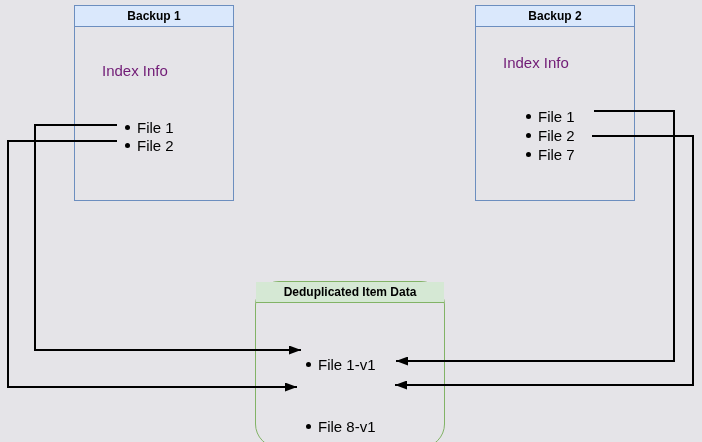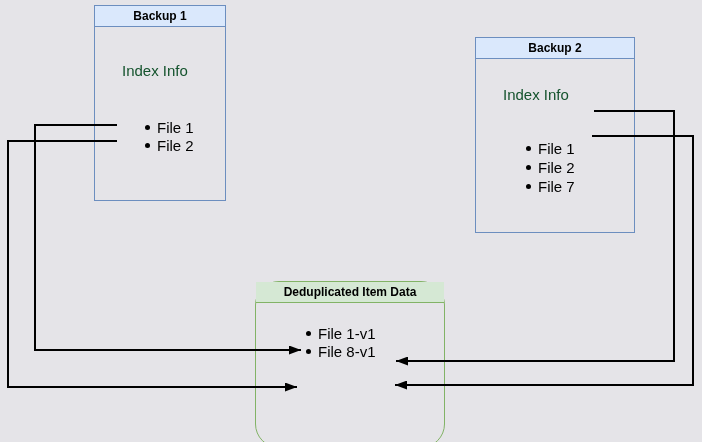--- a/index.html
+++ b/index.html
@@ -29,21 +29,21 @@
   .box-header {
     box-sizing: border-box;
     height: 21px;
     display: flex; align-items: center; justify-content: center;
     font-size: 12px; font-weight: bold; color: #000000;
   }
   .box.blue  .box-header { background: #dae8fc; border-bottom: 1.5px solid #6c8ebf; }
   .box.green .box-header { background: #d5e8d4; border-bottom: 1.5px solid #82b366; }
   .subtitle {
     position: absolute;
-    font-size: 15px; color: #14532d;
+    font-size: 15px; color: #701a75;
     line-height: 20px; white-space: nowrap;
   }
   .file-list {
     position: absolute;
     display: flex; flex-direction: column;
   }
   .file-row {
     display: flex; align-items: center;
     font-size: 15px; color: #000000;
     white-space: nowrap;
@@ -56,38 +56,38 @@
   }
   .row-h18 .file-row { height: 18px; }
   .row-h19 .file-row { height: 19px; }
   .row-h185 .file-row { height: 18.5px; }
 </style>
 </head>
 <body>
 
 <div class="stage">
 
-  <div class="box blue" style="left:74px; top:5px; width:132px; height:196px;margin-left:20px;">
+  <div class="box blue" style="left:74px; top:5px; width:160px; height:196px;">
     <div class="box-header">
       <span>Backup 1</span>
     </div>
     <div class="subtitle" style="left:27px; top:55px;">Index Info</div>
     <div class="file-list row-h18" style="left:50px; top:112px;">
       <div class="file-row">
         <span class="dot"></span>
         <span>File 1</span>
       </div>
       <div class="file-row">
         <span class="dot"></span>
         <span>File 2</span>
       </div>
     </div>
   </div>
 
-  <div class="box blue" style="left:475px; top:5px; width:160px; height:196px;margin-top:32px;">
+  <div class="box blue" style="left:475px; top:5px; width:160px; height:196px;">
     <div class="box-header">
       <span>Backup 2</span>
     </div>
     <div class="subtitle" style="left:27px; top:47px;">Index Info</div>
     <div class="file-list row-h19" style="left:50px; top:101px;">
       <div class="file-row">
         <span class="dot"></span>
         <span>File 1</span>
       </div>
       <div class="file-row">
@@ -98,21 +98,21 @@
         <span class="dot"></span>
         <span>File 7</span>
       </div>
     </div>
   </div>
 
   <div class="box green" style="left:255px; top:281px; width:190px; height:167px;border-radius:24px;">
     <div class="box-header">
       <span>Deduplicated Item Data</span>
     </div>
-    <div class="file-list row-h185" style="left:50px; top:42px;">
+    <div class="file-list row-h185" style="left:50px; top:73px;gap:44px;">
       <div class="file-row">
         <span class="dot"></span>
         <span>File 1-v1</span>
       </div>
       <div class="file-row">
         <span class="dot"></span>
         <span>File 8-v1</span>
       </div>
     </div>
   </div>

